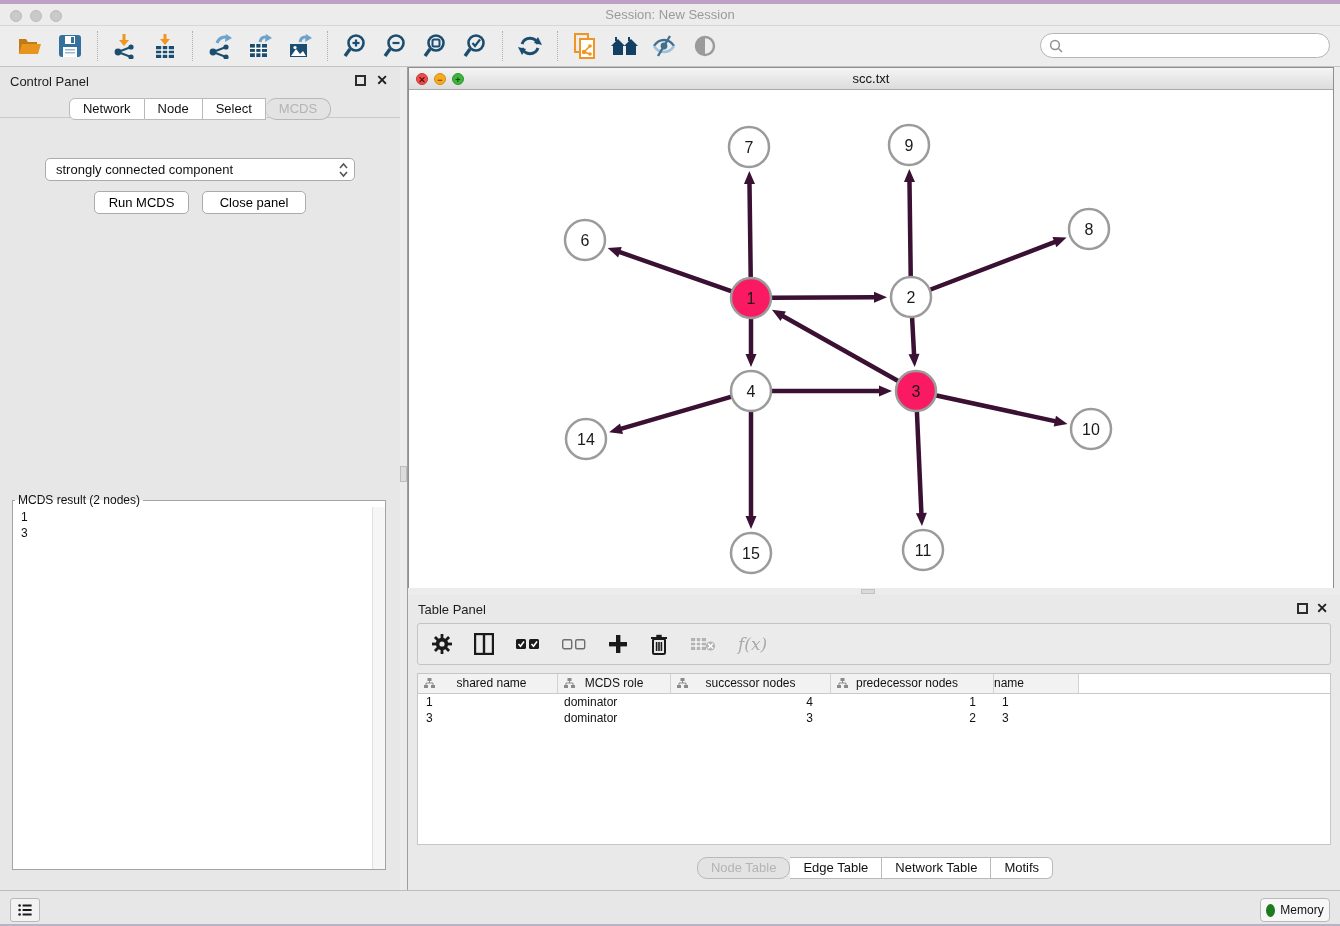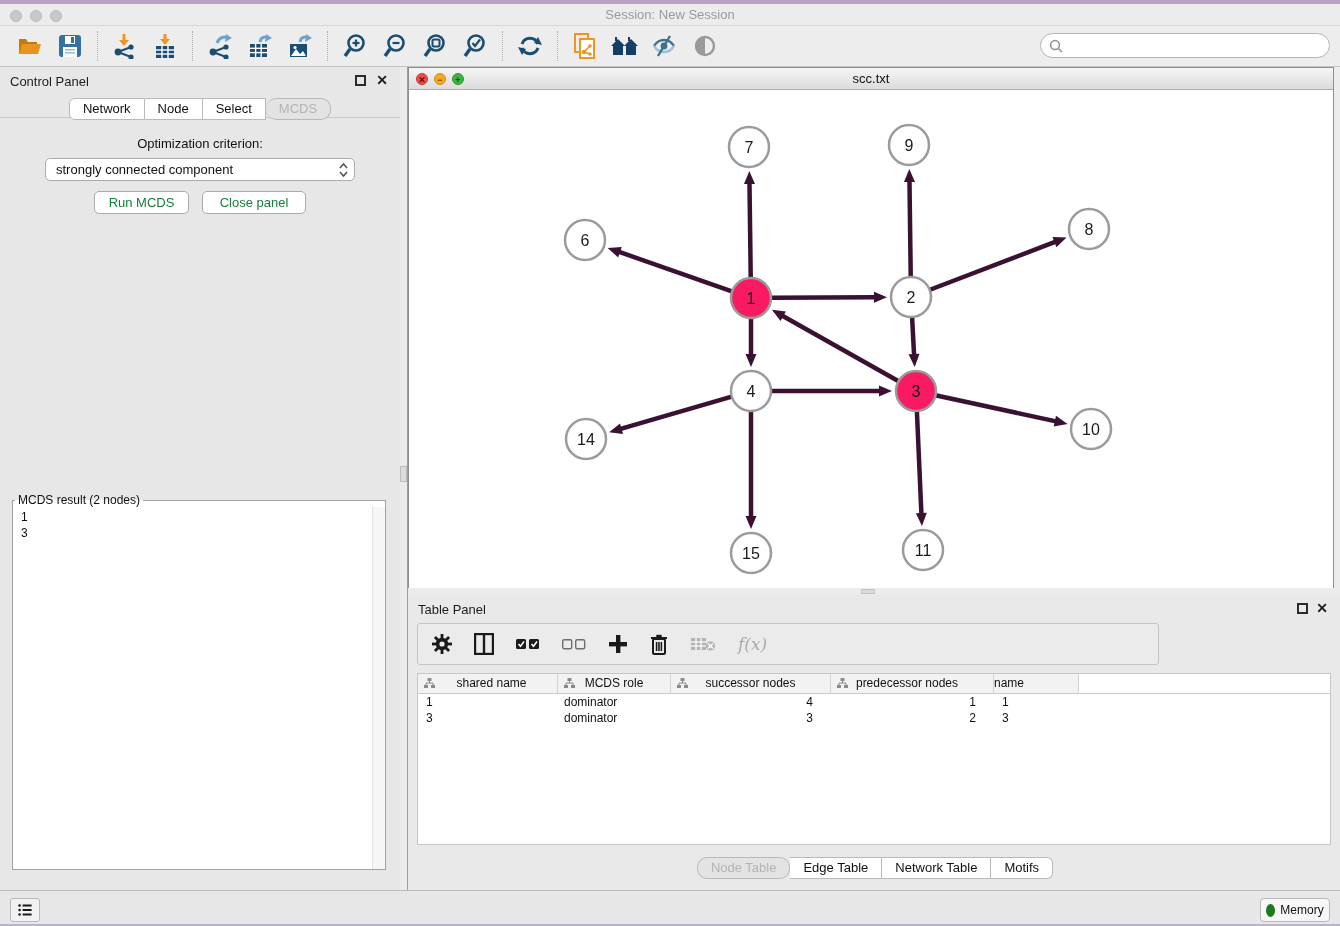--- a/index.html
+++ b/index.html
@@ -30,21 +30,21 @@
   .seg-tabs { position:absolute; top:31px; left:0; width:100%; display:flex; justify-content:center; z-index:2;}
   .seg-tab { font-size:13px; color:#111; background:#fff; border:1px solid #b9b9b9; border-left:none; padding:3px 13px; line-height:14px; }
   .seg-tab:first-child { border-left:1px solid #b9b9b9; border-radius:6px 0 0 6px; }
   .seg-tab:last-child { border-radius:0 6px 6px 0; }
   .seg-tab.disabled-active { background:#e3e3e3; color:#b4b4b4;border-radius:10px; }
   .cp-content { position:absolute; left:0; right:0; top:50px; bottom:0; border-top:1px solid #c9c9c9; background:#e7e7e7; }
 
   .opt-label { position:absolute; top:69px; width:100%; text-align:center; font-size:13px; color:#111; }
   .dropdown { position:absolute; left:45px; top:91px; width:310px; height:23px; background:#fff; border:1px solid #ababab; border-radius:5px; display:flex; align-items:center; padding:0 6px 0 10px; font-size:13px; color:#111;}
   .dropdown .dd-text { flex:1; }
-  .btn { position:absolute; height:23px; background:#fff; border:1px solid #ababab; border-radius:5px; font-size:13px; color:#15803d; text-align:center; line-height:21px; }
+  .btn { position:absolute; height:23px; background:#fff; border:1px solid #ababab; border-radius:5px; font-size:13px; color:#000000; text-align:center; line-height:21px; }
   .run-btn { left:94px; top:124px; width:95px; }
   .closep-btn { left:202px; top:124px; width:104px; }
 
   fieldset.result { position:absolute; left:12px; top:426px; width:374px; height:377px; border:1px solid #a3a3a3; background:#fff; }
   fieldset.result legend { font-size:12px; color:#111; padding:0 3px; margin-left:2px; }
   .result-area { position:absolute; left:0; top:0; right:0; bottom:0; }
   .result-scroll { position:absolute; right:0; top:0; bottom:0; width:13px; background:#f6f6f6; border-left:1px solid #e2e2e2; }
   .result-lines { font-family:"Liberation Sans", sans-serif; font-size:12px; line-height:16px; color:#111; padding:2px 8px; white-space:pre; }
 
   
@@ -62,21 +62,21 @@
   .nl-max { background:#3eb43e; border:1px solid #2f962f; color:#0d4d0d; }
   .net-canvas { position:absolute; left:0; top:22px; width:924px; height:498px; background:#fff; }
 
   
   .h-splitter { position:absolute; left:408px; top:588px; width:926px; height:7px; background:#ececec; }
   .h-handle { position:absolute; left:453px; top:1px; width:14px; height:5px; background:#dadada; border:1px solid #c2c2c2; }
 
   
   .table-panel { position:absolute; left:408px; top:595px; width:932px; height:295px; background:#e9e9e9; }
   .tp-float { right:32px; } .tp-close { right:12px; }
-  .tp-toolbar { position:absolute; left:9px; top:28px; width:742px; height:42px; background:#ebebeb; border:1px solid #c4c4c4; border-radius:3px; display:flex; align-items:center; padding-left:14px; gap:22px; }
+  .tp-toolbar { position:absolute; left:9px; top:28px; width:914px; height:42px; background:#ebebeb; border:1px solid #c4c4c4; border-radius:3px; display:flex; align-items:center; padding-left:14px; gap:22px; }
   .tp-icon { display:flex; align-items:center; justify-content:center; height:26px; }
   .fx { font-family:"DejaVu Serif", serif; font-style:italic; font-size:17px; color:#a9a9a9; }
 
   .ntable { position:absolute; left:9px; top:78px; width:914px; height:172px; background:#fff; border:1px solid #c6c6c6; overflow:hidden; }
   .thead { display:flex; height:20px; border-bottom:1px solid #c9c9c9; }
   .th { position:relative; background:#f2f2f2; border-right:1px solid #d2d2d2; font-size:12px; color:#111; text-align:center; line-height:19px; }
   .th .sort-ic { position:absolute; left:6px; top:4px; }
   .trow { display:flex; height:16px; align-items:center; }
   .tcell { font-size:12px; color:#111; overflow:hidden; white-space:nowrap; }
   .c0 { width:140px; padding-left:8px; }
@@ -266,21 +266,20 @@
     <div class="float-btn cp-float"></div>
     <div class="close-btn cp-close">✕</div>
   </div>
   <div class="seg-tabs">
     <div class="seg-tab">Network</div>
     <div class="seg-tab">Node</div>
     <div class="seg-tab">Select</div>
     <div class="seg-tab disabled-active">MCDS</div>
   </div>
   <div class="cp-content"></div>
-  <div class="opt-label">Optimization criterion:</div>
   <div class="dropdown">
     <span class="dd-text">strongly connected component</span>
     <svg width="9" height="16" viewBox="0 0 9 16">
       <path d="M1 6 L4.5 2 L8 6" stroke="#555" stroke-width="1.6" fill="none"></path>
       <path d="M1 10 L4.5 14 L8 10" stroke="#555" stroke-width="1.6" fill="none"></path>
     </svg>
   </div>
   <div class="btn run-btn">Run MCDS</div>
   <div class="btn closep-btn">Close panel</div>
 

